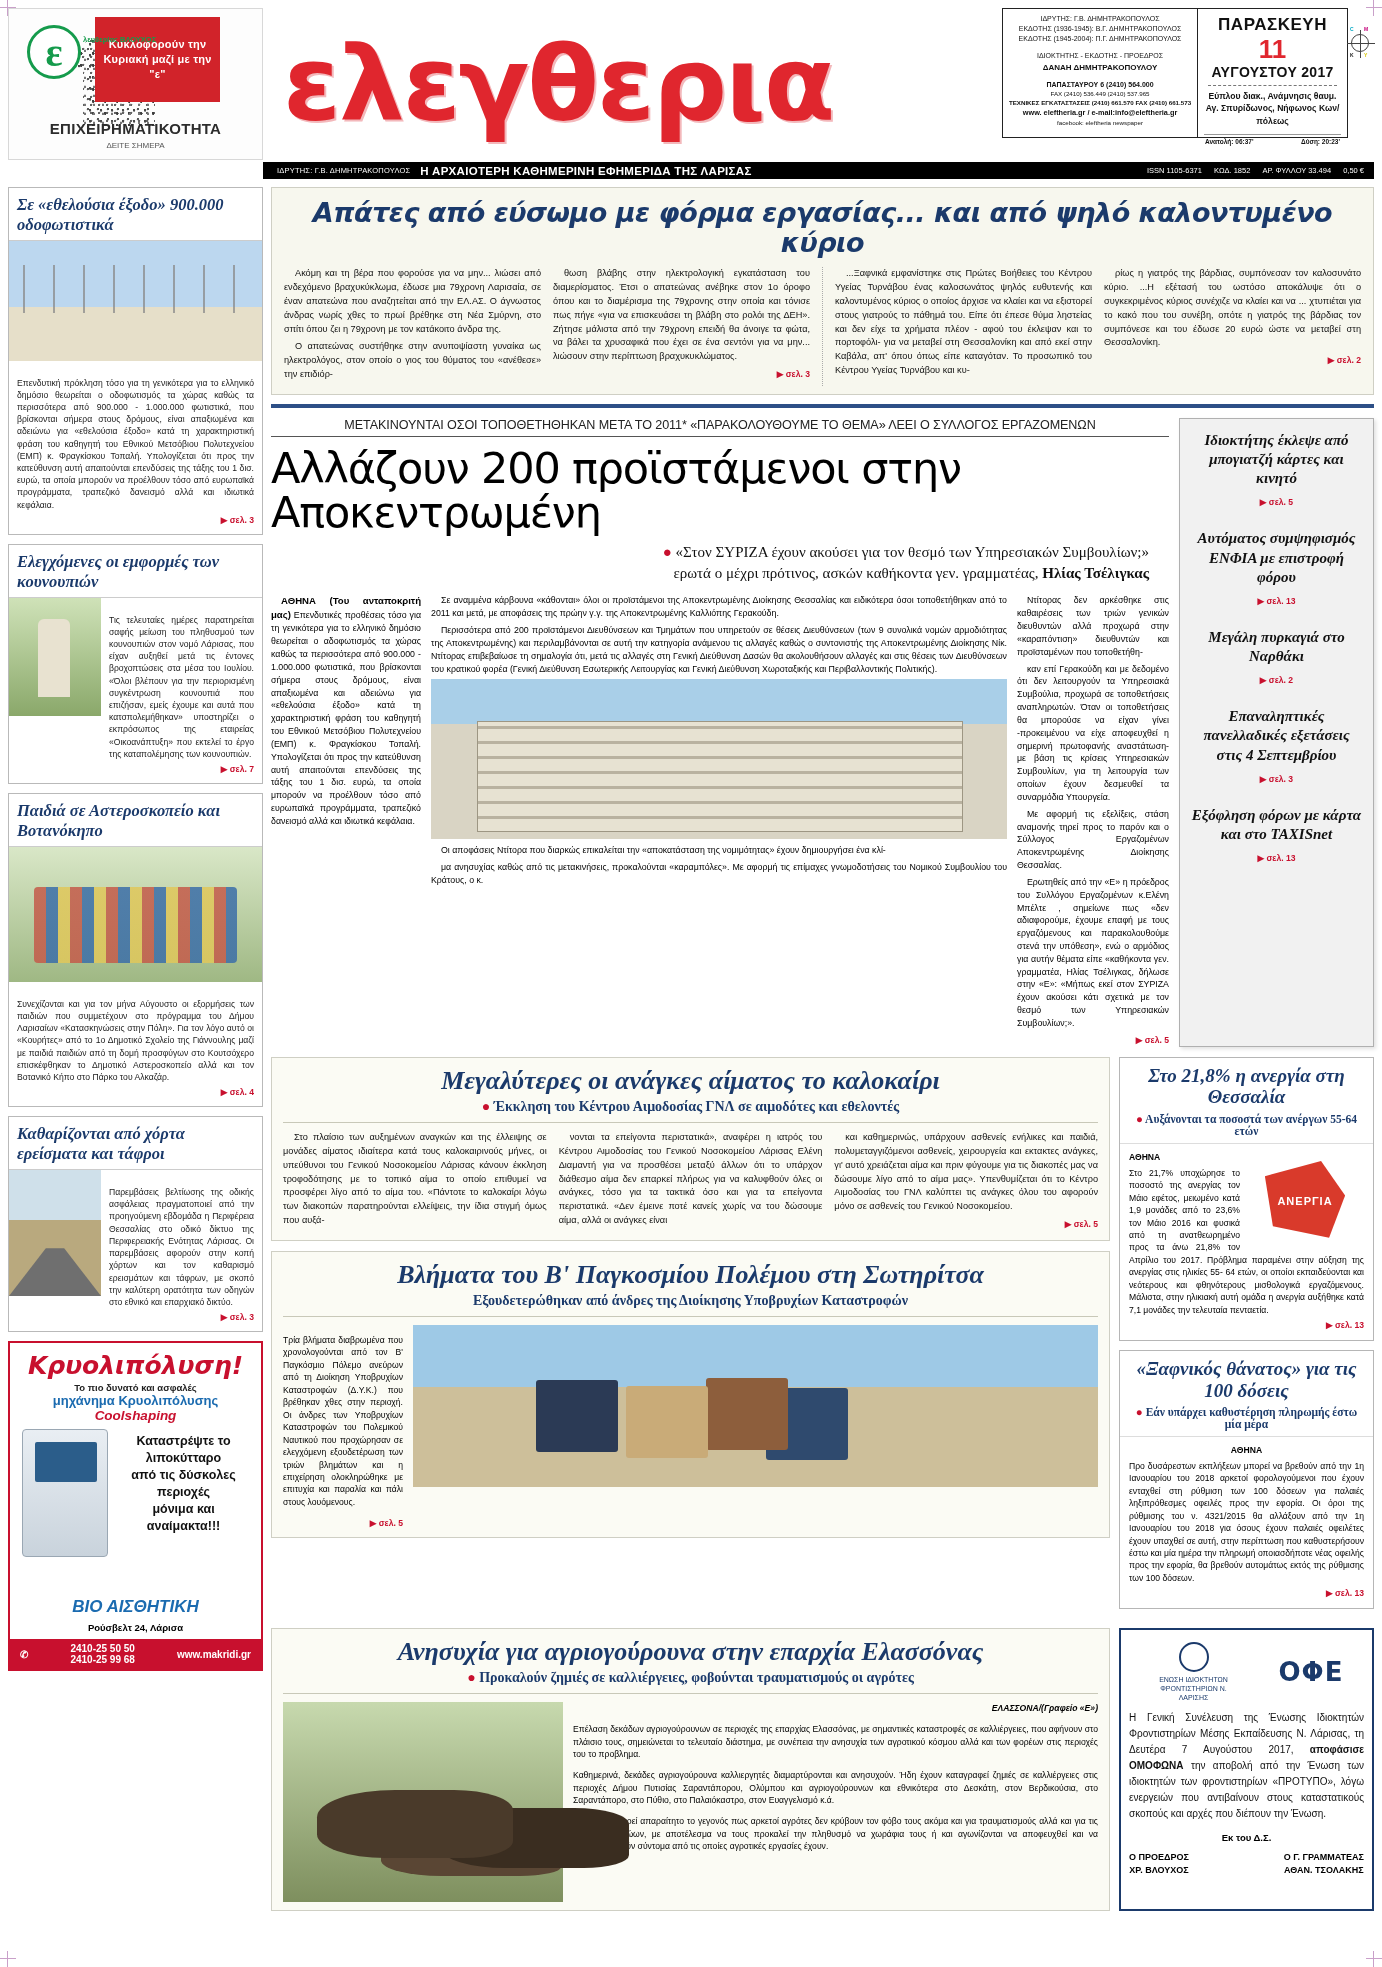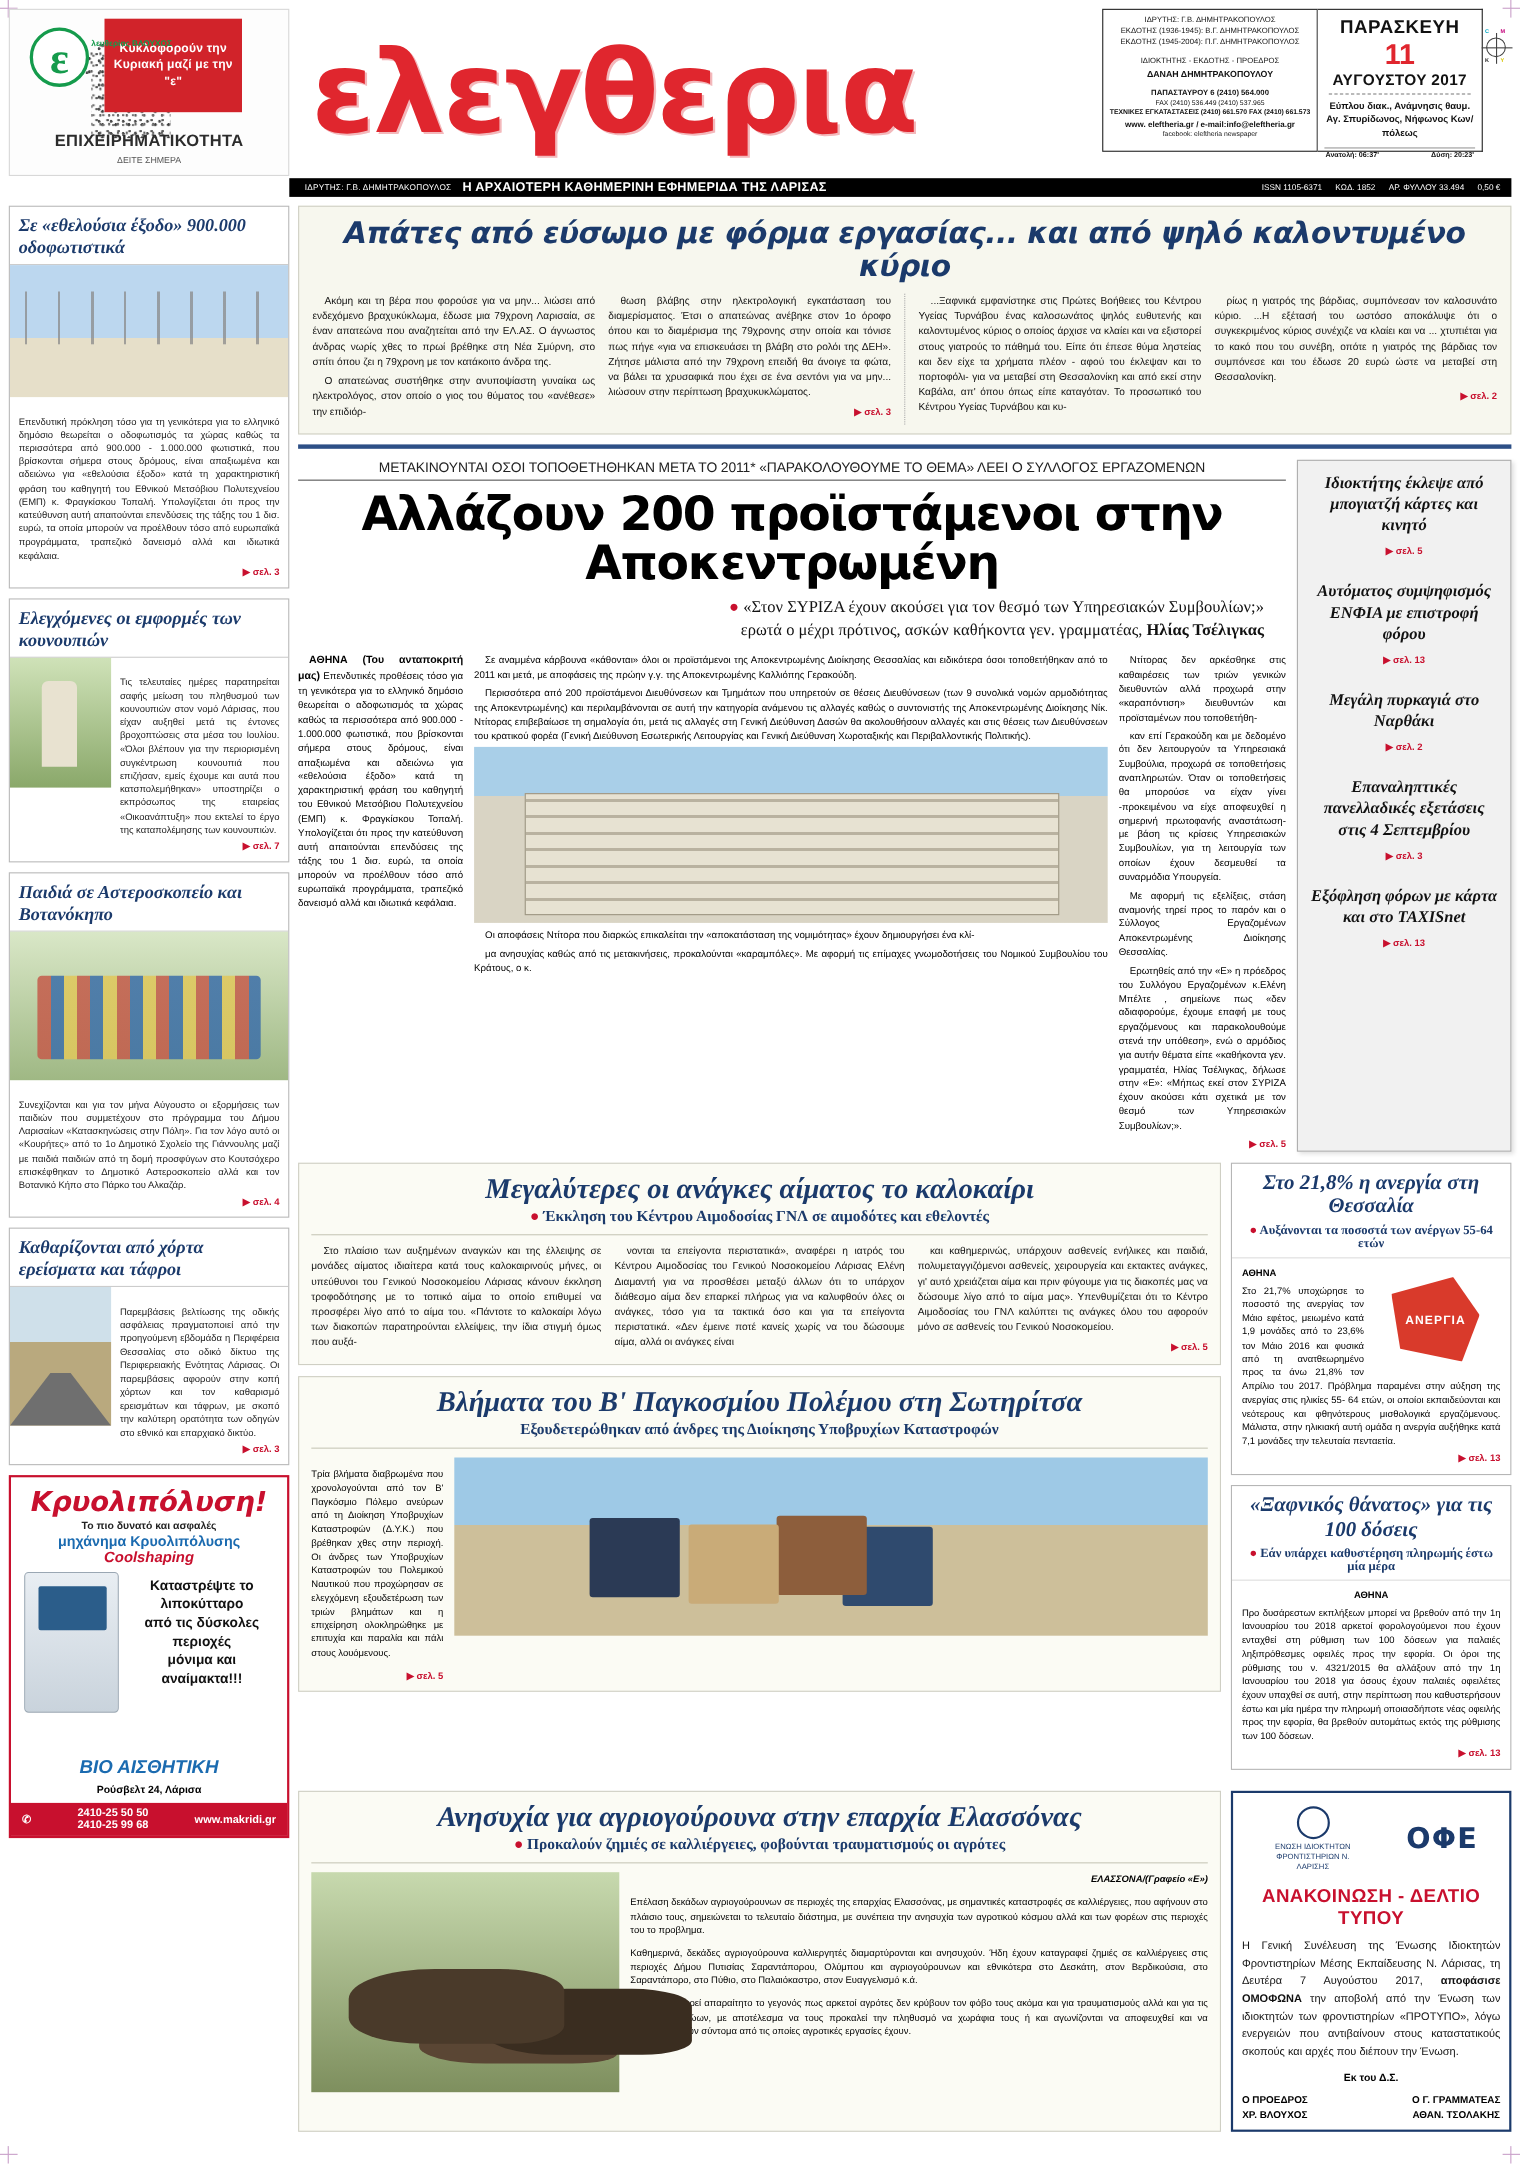--- a/index.html
+++ b/index.html
@@ -161,23 +161,23 @@
 
   .blue-rule { height:4px; background:#2d4f86; margin:9px 0 10px; }
 
   
   .kicker {
     font-size:12.6px; color:#222; text-align:center;
     padding-bottom:4px; border-bottom:1px solid #555; letter-spacing:-.1px;
     font-family:"Liberation Sans", sans-serif;
   }
   .giant {
-    margin:10px 0 8px; text-align:center;
+    margin:10px 0 8px; 
     font-family:"DejaVu Sans", sans-serif;
-    font-size:43px; font-weight:bold; color:#000;
+    font-size:43px; font-weight:normal; color:#000;
     letter-spacing:-1.2px; line-height:1.02;
   }
   .subdeck {
     text-align:right; font-family:"Liberation Serif", serif;
     font-size:15px; line-height:1.4; color:#111; margin:0 20px 10px;
   }
   .subdeck .bullet { color:#c8102e; font-size:15px; }
   .subdeck b { font-weight:bold; }
 
   
@@ -661,21 +661,20 @@
         </div>
 
         <div class="ad-press" style="width:255px">
           <div class="logos">
             <div class="enosi">
               <div class="circle"></div>
               <span>ΕΝΩΣΗ ΙΔΙΟΚΤΗΤΩΝ ΦΡΟΝΤΙΣΤΗΡΙΩΝ Ν. ΛΑΡΙΣΗΣ</span>
             </div>
             <div class="ofe">ΟΦΕ</div>
           </div>
-          <h4>ΑΝΑΚΟΙΝΩΣΗ - ΔΕΛΤΙΟ ΤΥΠΟΥ</h4>
           <div class="ptext">
             <span>Η Γενική Συνέλευση της Ένωσης Ιδιοκτητών Φροντιστηρίων Μέσης Εκπαίδευσης Ν. Λάρισας, τη Δευτέρα 7 Αυγούστου 2017, </span><b>αποφάσισε ΟΜΟΦΩΝΑ</b><span> την αποβολή από την Ένωση των ιδιοκτητών των φροντιστηρίων «ΠΡΟΤΥΠΟ», λόγω ενεργειών που αντιβαίνουν στους καταστατικούς σκοπούς και αρχές που διέπουν την Ένωση.</span>
           </div>
           <div class="sig">Εκ του Δ.Σ.</div>
           <div class="sig2">
             <div>
               <span style="display:block">Ο ΠΡΟΕΔΡΟΣ</span>
               <span style="display:block">ΧΡ. ΒΛΟΥΧΟΣ</span>
             </div>
             <div>

